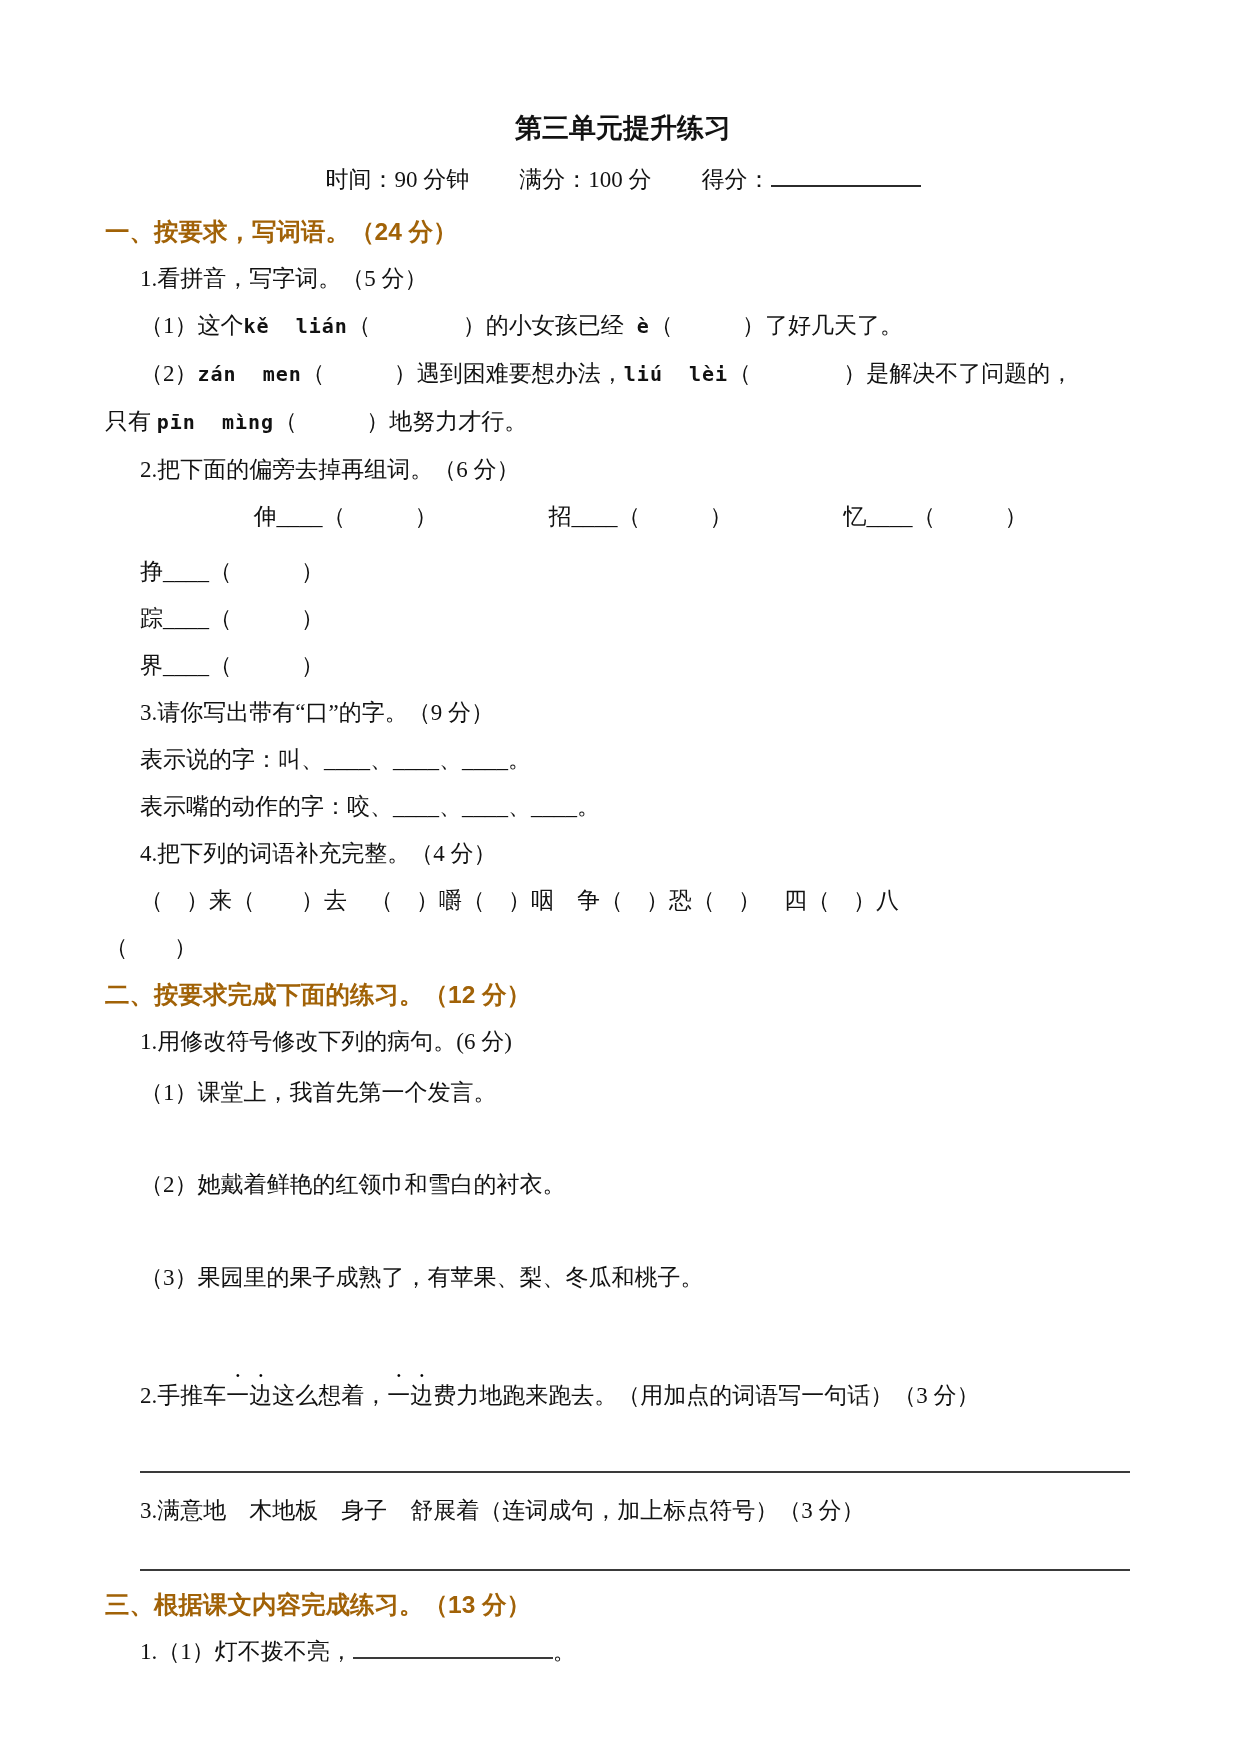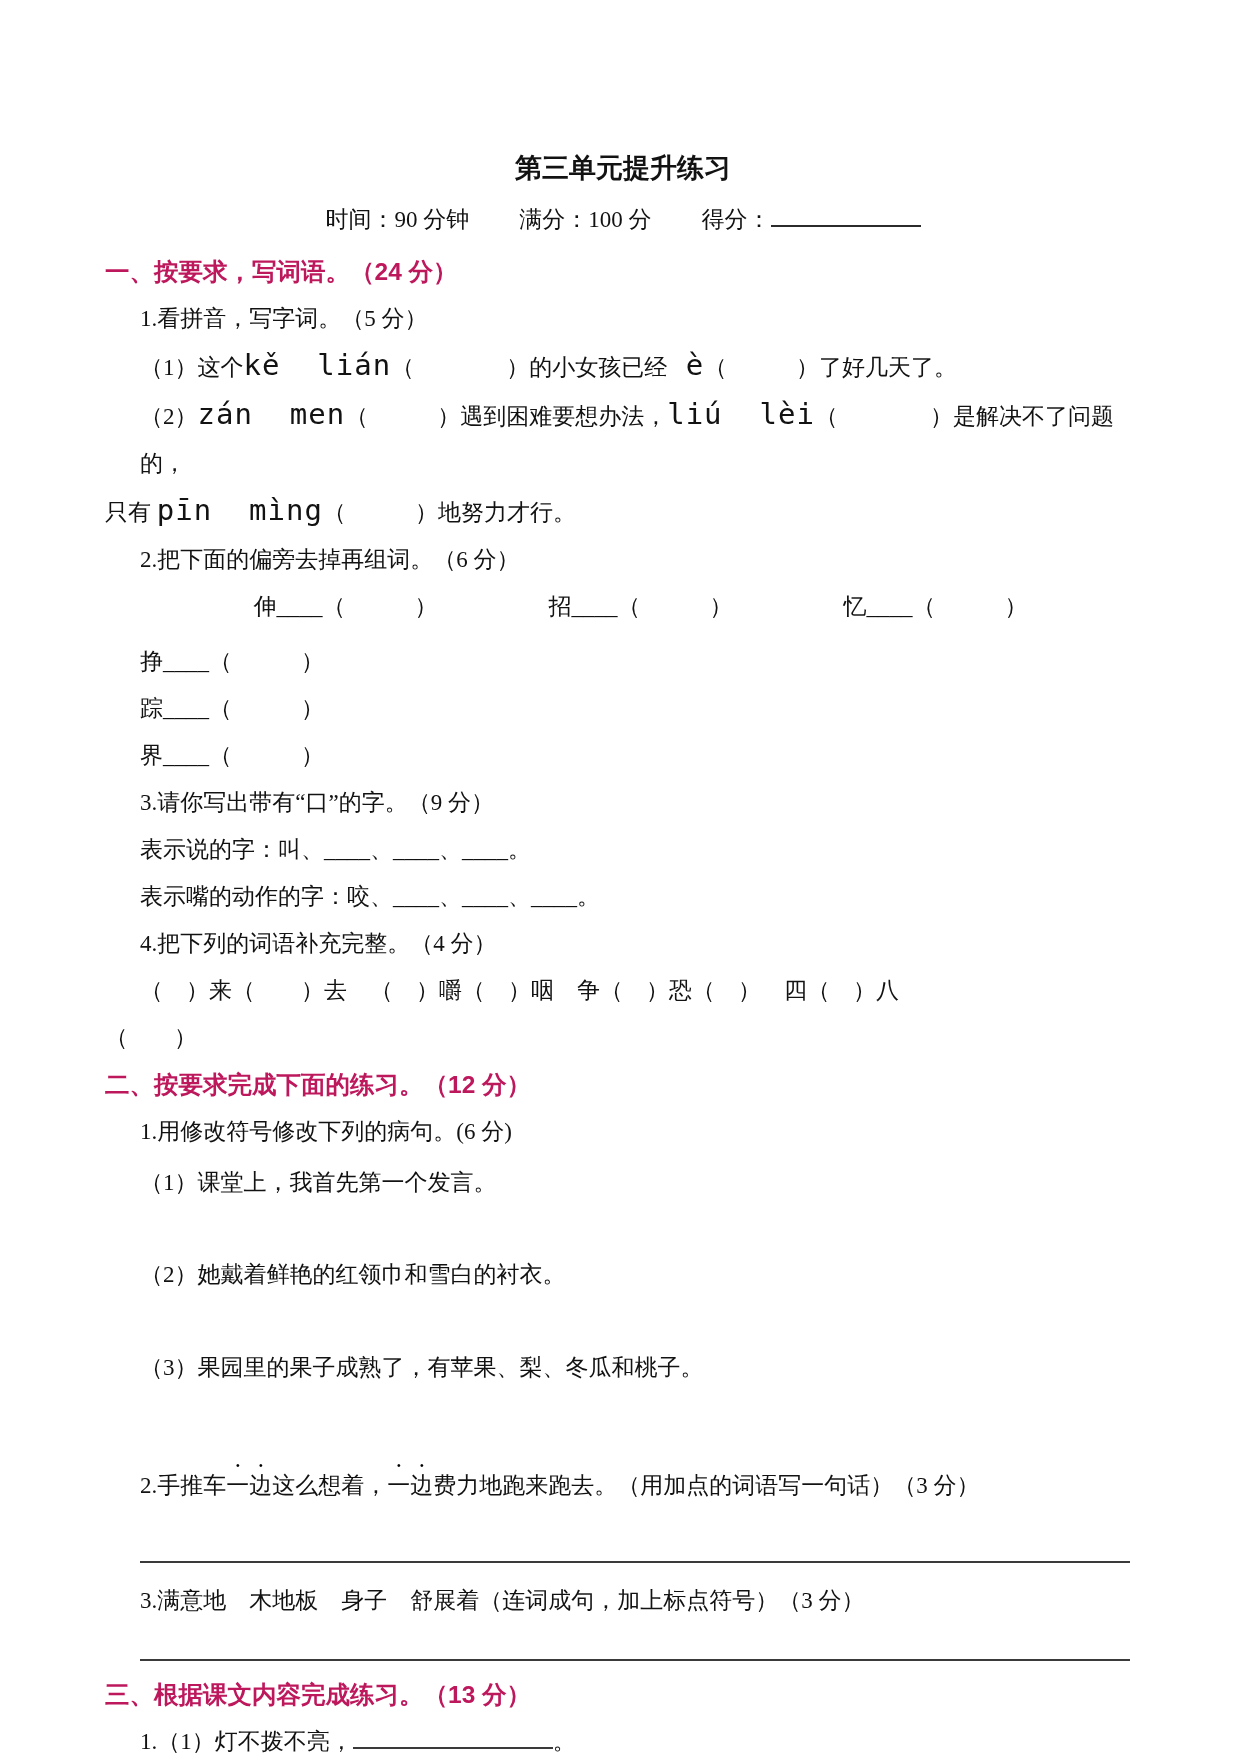--- a/index.html
+++ b/index.html
@@ -8,21 +8,20 @@
     font-family:"Liberation Serif","DejaVu Serif",serif;
     color:#121212;
     -webkit-font-smoothing:antialiased;
   }
   .page{
     box-sizing:border-box;
     width:1241px;height:1500px;
     padding:106px 100px 0 105px;
     position:relative;
     font-size:23px;
-    margin-top:40px;
   }
   .title{
     text-align:center;
     font-weight:bold;
     font-size:27px;
     line-height:44px;
     white-space:pre-wrap;
   }
   .meta{
     display:flex;
@@ -32,29 +31,30 @@
     line-height:44px;
     margin-top:8px;
     white-space:pre-wrap;
   }
   .line{
     line-height:47px;
     white-space:pre-wrap;
   }
   .indent{padding-left:35px;}
   .sec-heading{
-    color:#be185d;
+    color:#a16207;
     font-family:"Liberation Sans","DejaVu Sans",sans-serif;
     font-weight:700;
     font-size:24.5px;
   }
   .py{
     font-family:"DejaVu Sans Mono","Liberation Mono",monospace;
-    font-size:29px;
+    font-size:20px;
     letter-spacing:1px;
+    font-weight:bold;
   }
   .em{
     text-emphasis:filled dot #000;
     -webkit-text-emphasis:filled dot #000;
     text-emphasis-position:over right;
     font-family:Liberation Serif, serif;
   }
   .blank-score{
     display:inline-block;
     width:150px;height:24px;

